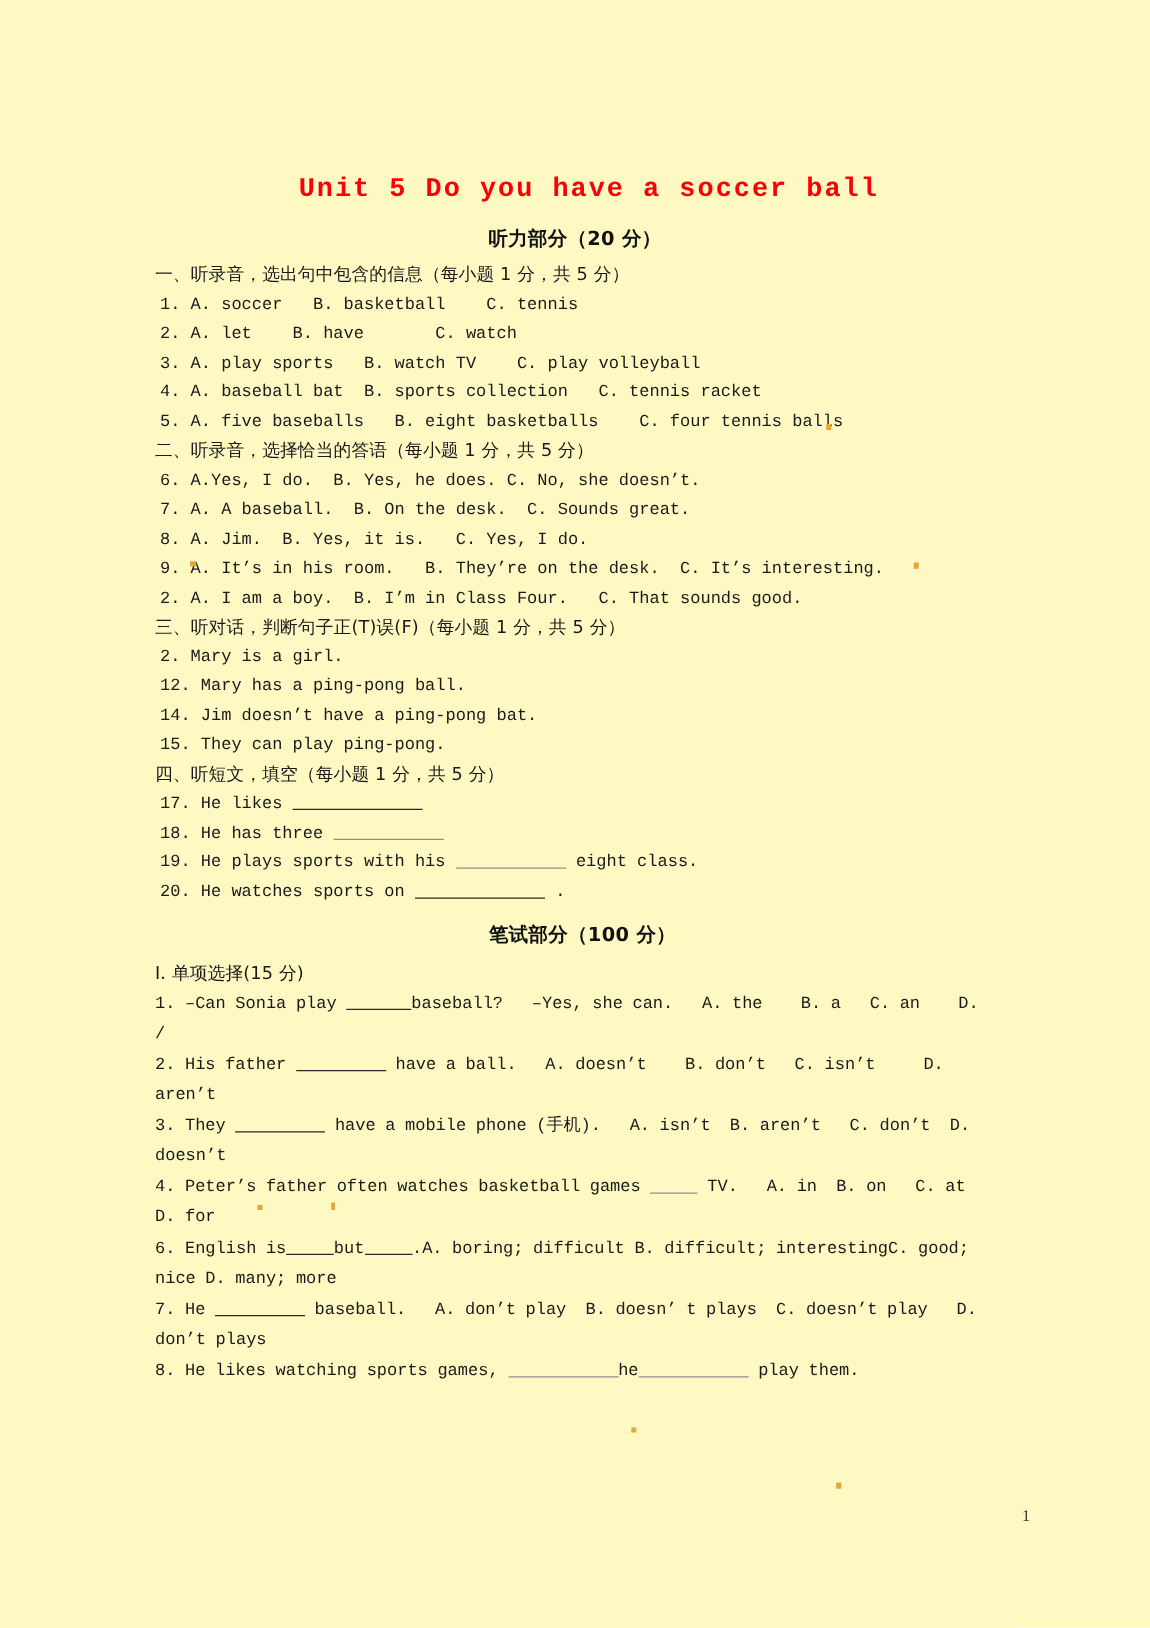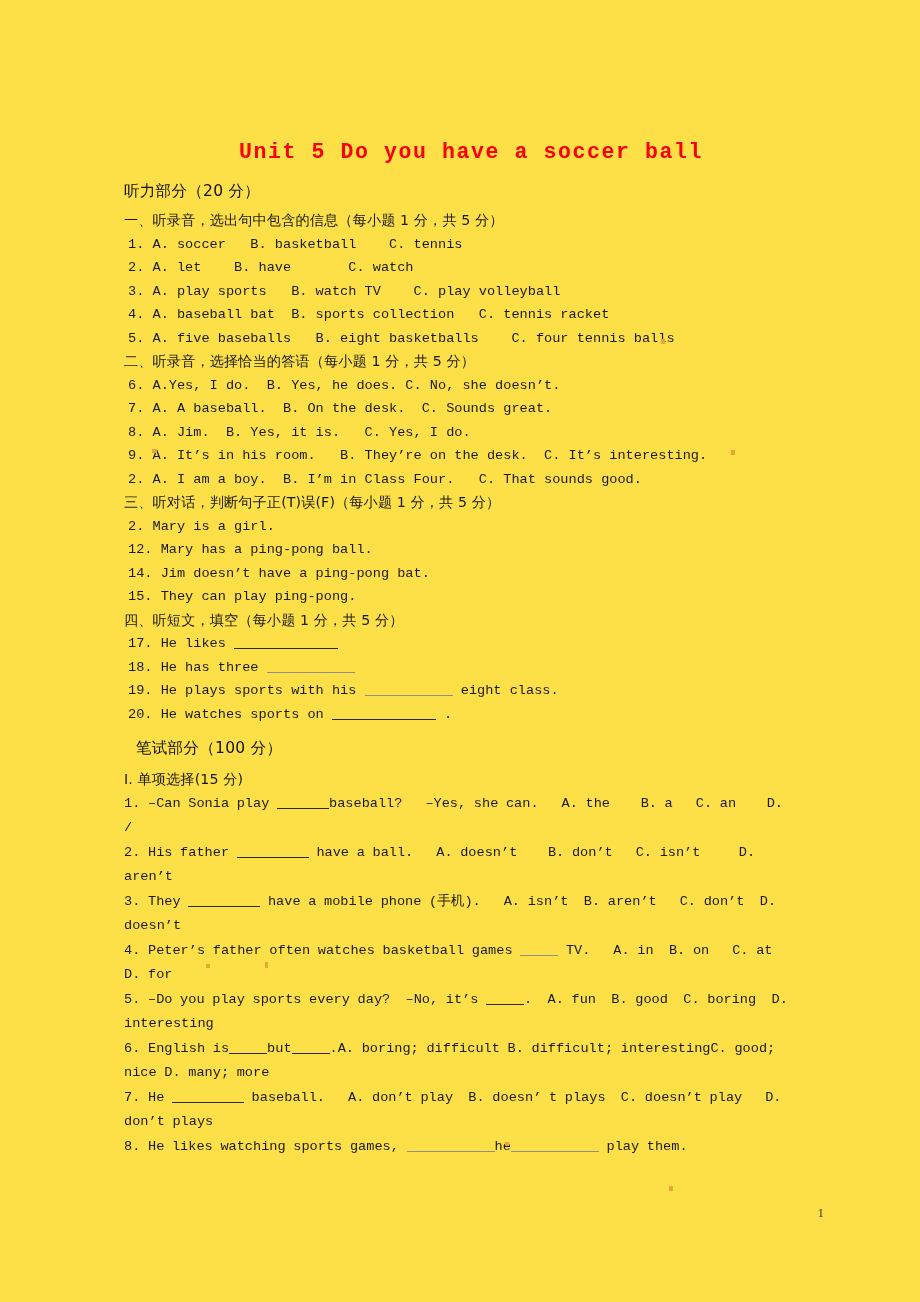--- a/index.html
+++ b/index.html
@@ -13,21 +13,21 @@
     position: relative;
     font-family: "Liberation Mono", "DejaVu Sans Mono", monospace;
     color: #1a1a1a;
     overflow: hidden;
   }
   .page {
     position: absolute;
     left: 0; top: 0;
     width: 920px;
     height: 1302px;
-    background: #fde047;
+    background: #fef9c3;
   }
   .content {
     position: absolute;
     left: 124px;
     top: 140px;
     width: 672px;
   }
 
   
   .doc-title {
@@ -37,23 +37,23 @@
     font-size: 21.5px;
     letter-spacing: 1.6px;
     text-align: center;
     margin: 0 0 14px 0;
     padding-left: 22px;
     line-height: 1.2;
   }
 
   
   .part-header {
-    text-align: left;
+    text-align: center;
     font-family: "DejaVu Sans", "Liberation Sans", sans-serif;
-    font-weight: normal;
+    font-weight: bold;
     font-size: 15.5px;
     color: #111;
     margin: 0 0 6px 0;
     line-height: 1.5;
     letter-spacing: 0.3px;
   }
   .part-header.written {
     margin-top: 11px;
     margin-bottom: 8px;
     padding-left: 12px;
@@ -167,21 +167,20 @@
 
     <div class="part-header written">笔试部分（100 分）</div>
 
     <div class="sec-head">I. 单项选择(15 分)</div>
 
     <div id="written-list">
         <div class="wq"><span>1. –Can Sonia play </span><span class="blank b-s"></span><span>baseball?   –Yes, she can.   A. the    B. a   C. an    D. /</span></div>
         <div class="wq"><span>2. His father </span><span class="blank b-m"></span><span> have a ball.   A. doesn’t    B. don’t   C. isn’t     D. aren’t</span></div>
         <div class="wq"><span>3. They </span><span class="blank b-m"></span><span> have a mobile phone (手机).   A. isn’t  B. aren’t   C. don’t  D. doesn’t</span></div>
         <div class="wq"><span>4. Peter’s father often watches basketball games </span><span class="blank b-xs dotty"></span><span> TV.   A. in  B. on   C. at  D. for</span></div>
-        <div class="wq"><span>5. –Do you play sports every day?  –No, it’s </span><span class="blank b-xs"></span><span>.  A. fun  B. good  C. boring  D. interesting</span></div>
         <div class="wq"><span>6. English is</span><span class="blank b-xs"></span><span>but</span><span class="blank b-xs"></span><span>.A. boring; difficult B. difficult; interestingC. good; nice D. many; more</span></div>
         <div class="wq"><span>7. He </span><span class="blank b-m"></span><span> baseball.   A. don’t play  B. doesn’ t plays  C. doesn’t play   D. don’t plays</span></div>
         <div class="wq"><span>8. He likes watching sports games, </span><span class="blank b-l dotty"></span><span>he</span><span class="blank b-l dotty"></span><span> play them.</span></div>
       </div>
 
   </div>
 
   <div class="page-num">1</div>
 
   <span class="speck" style="left:661px; top:339px;"></span>

